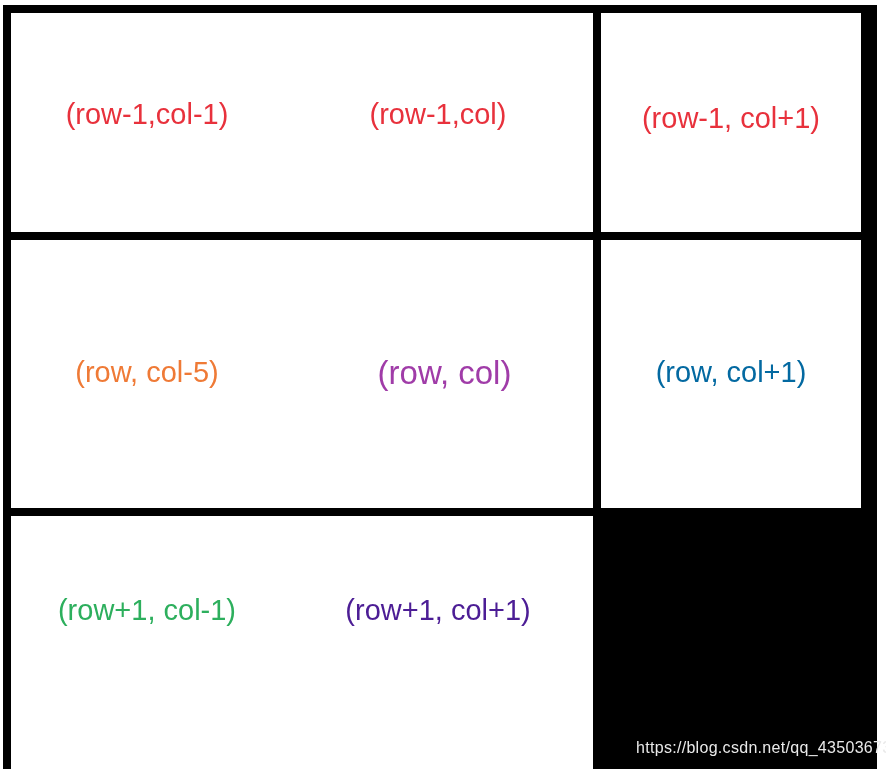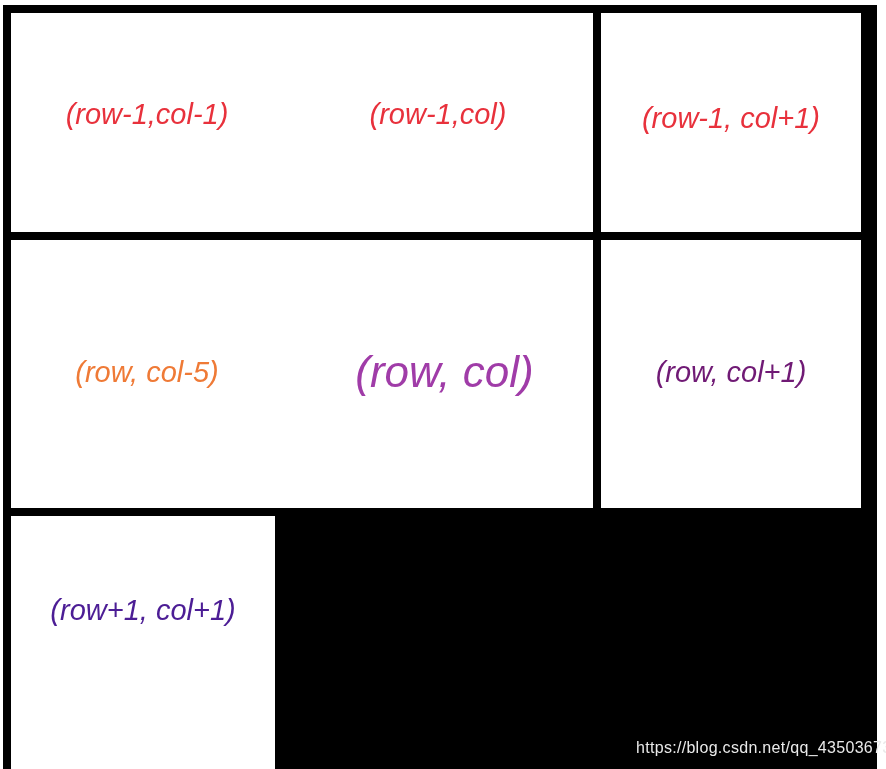--- a/index.html
+++ b/index.html
@@ -38,41 +38,40 @@
   }
 
   .cell {
     position: relative;
     background: #ffffff;
     box-sizing: border-box;
     display: flex;
     align-items: center;
     justify-content: center;
     overflow: hidden;
-    font-style: italic;
   }
 
   
   .cell.col-1, .cell.col-2 { border-right: 8px solid #000000; }
   .cell.row-0, .cell.row-1 { border-bottom: 8px solid #000000; }
 
   .cell-label {
     font-size: 29px;
     line-height: 1;
     white-space: nowrap;
     letter-spacing: 0px;
   }
 
   
   .row-0 .cell-label { transform: translateY(-8px); }
   .row-1 .cell-label { transform: translateY(-2px); }
   .row-2 .cell-label { transform: translateY(-32px); }
 
   .cell-label.center-label {
-    font-size: 44px;
+    font-size: 33px;
     margin-left: 13px;
   }
 
   
   #watermark {
     position: absolute;
     left: 636px;
     top: 740px;
     font-size: 16px;
     line-height: 1;
@@ -103,23 +102,26 @@
 
     <div class="cell row-1 col-0">
       <span class="cell-label" style="color: rgb(239, 122, 54);">(row, col-5)</span>
     </div>
 
     <div class="cell row-1 col-1">
       <span class="cell-label center-label" style="color: rgb(160, 60, 168);">(row, col)</span>
     </div>
 
     <div class="cell row-1 col-2">
-      <span class="cell-label" style="color: #701a75;">(row, col+1)</span>
+      <span class="cell-label" style="color: #0369a1;">(row, col+1)</span>
     </div>
 
+    <div class="cell row-2 col-0">
+      <span class="cell-label" style="color: rgb(45, 175, 93);">(row+1, col-1)</span>
+    </div>
 
 
     <div class="cell row-2 col-2">
       <span class="cell-label" style="color: #4c1d95;">(row+1, col+1)</span>
     </div>
 
   </div>
 
   <div id="watermark" style="color: rgb(233, 233, 233);">https://blog.csdn.net/qq_43503673</div>
 

